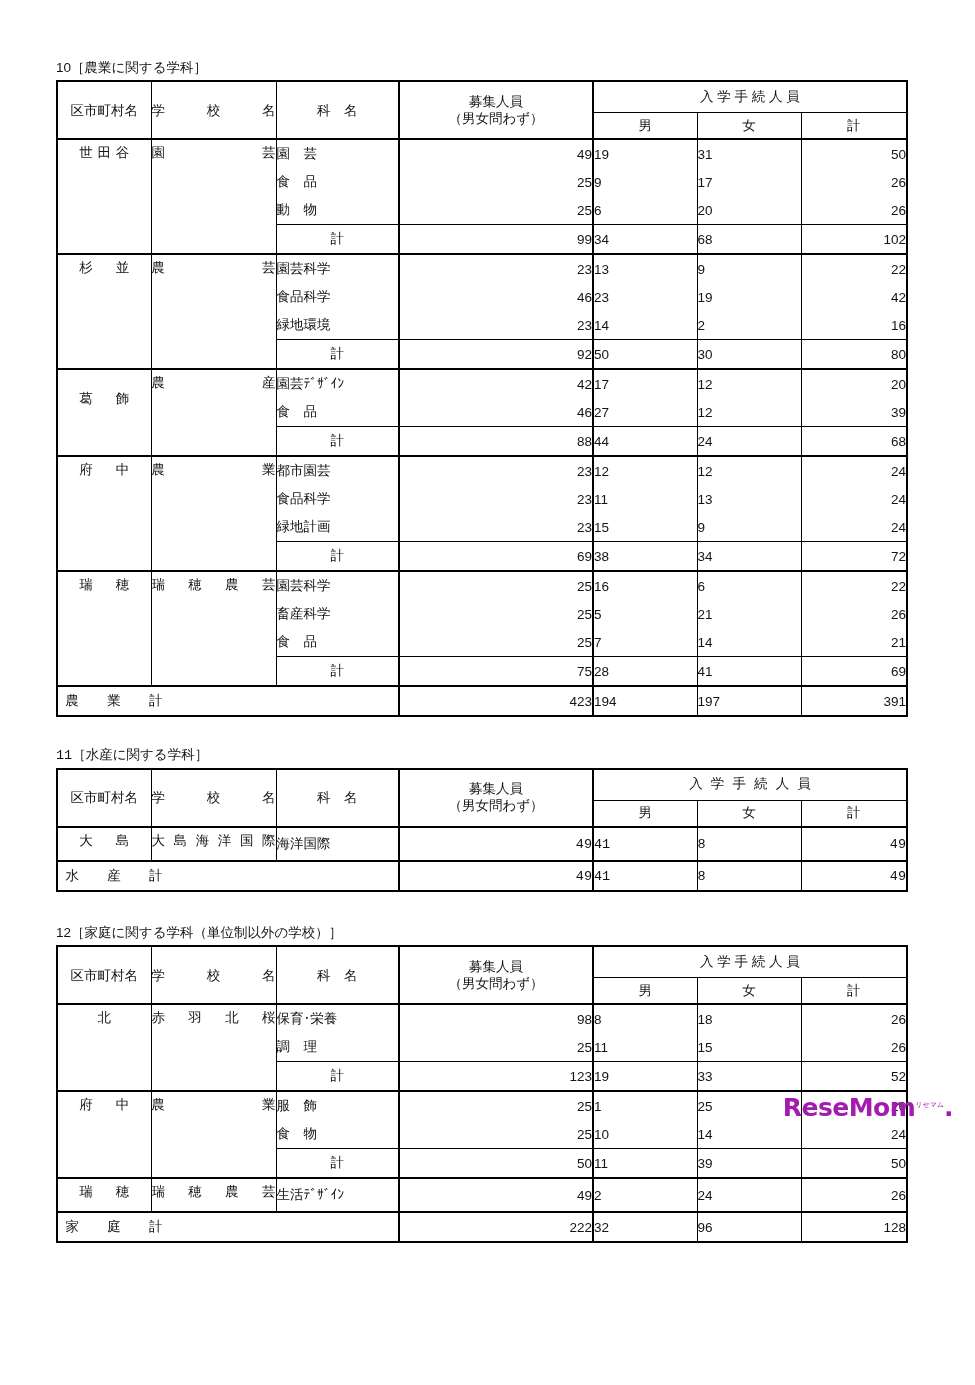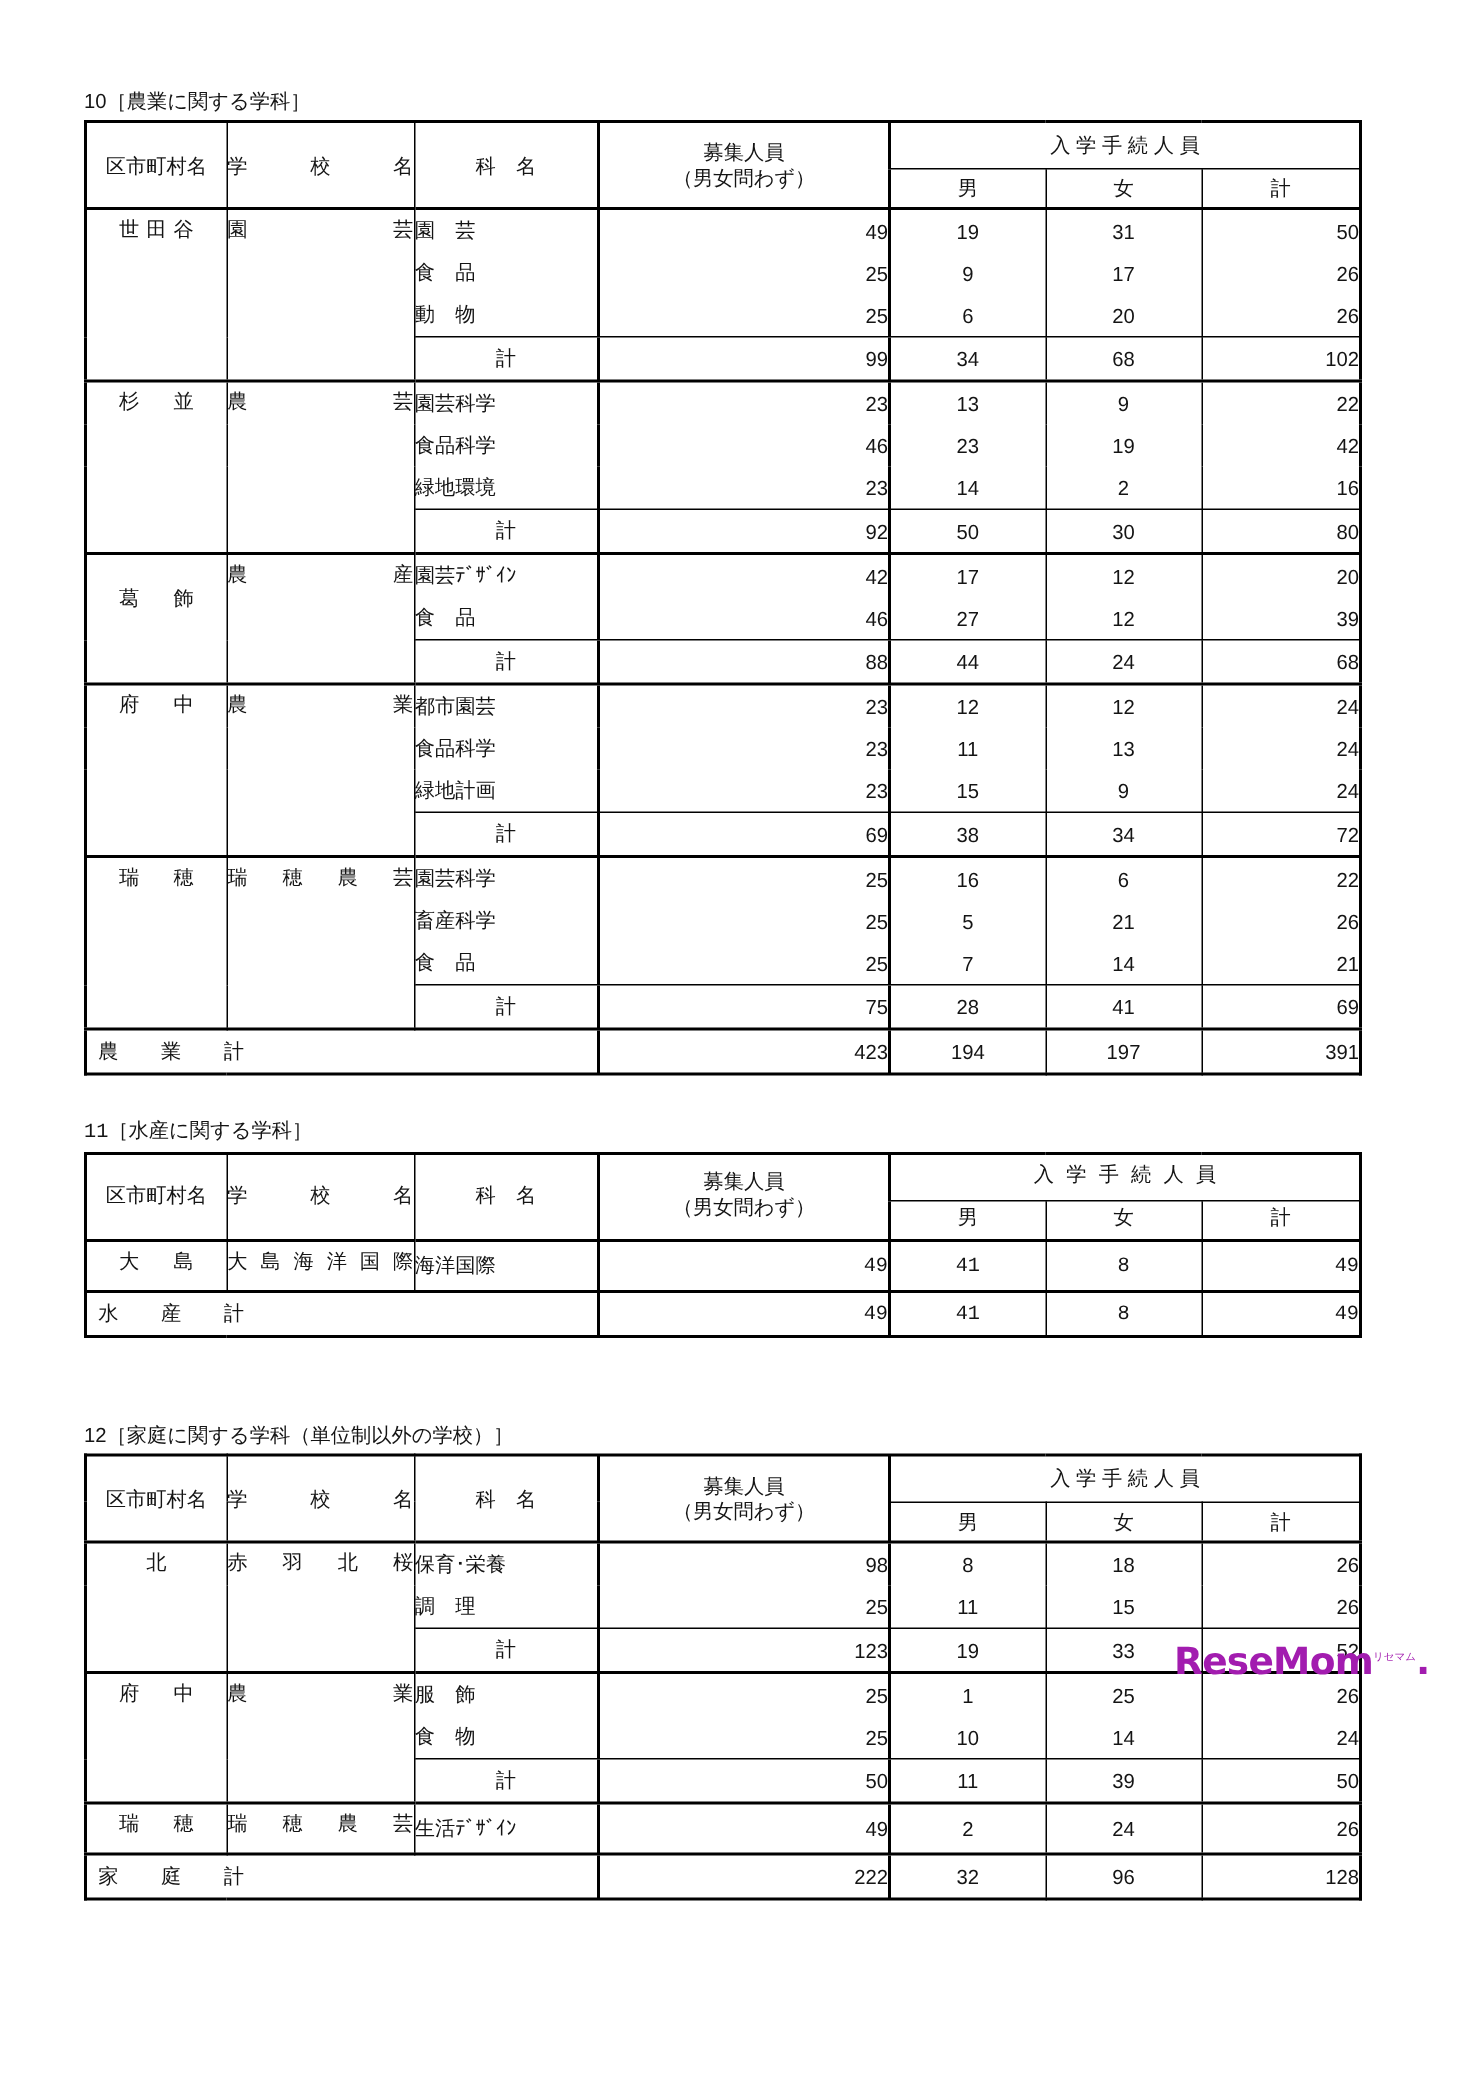--- a/index.html
+++ b/index.html
@@ -103,21 +103,21 @@
     text-align: left;
     padding-left: 5px;
     white-space: nowrap;
   }
   .num {
     text-align: right;
     padding-right: 4px;
     font-size: 13.5px;
   }
   .num-mid {
-    text-align: center;
+    text-align: left;
     padding-right: 24px;
   }
   .subtotal-label {
     text-align: center;
     padding-right: 28px;
   }
   .grandtotal-label {
     letter-spacing: 0.55em;
     text-indent: 0.55em;
     padding-right: 112px;
@@ -379,21 +379,21 @@
             <td class="cell grandtotal-label tb-thick-top" colspan="3">水　産　計</td>
             <td class="cell tb-thick-top num tb-thick-left">49</td>
             <td class="cell tb-thick-top num num-mid tb-thick-left">41</td>
             <td class="cell tb-thick-top num num-mid">8</td>
             <td class="cell tb-thick-top num">49</td>
           </tr>
         </tbody>
     </table>
   </div>
 
-  <div class="section" id="sec-2" style="top:949px;">
+  <div class="section" id="sec-2" style="top:925px;">
     <div class="section-title">12［家庭に関する学科（単位制以外の学校）］</div>
     <table class="grid">
       <colgroup>
         <col class="c-city">
           <col class="c-school">
           <col class="c-dept">
           <col class="c-quota">
         <col class="c-male">
           <col class="c-female">
           <col class="c-total">

